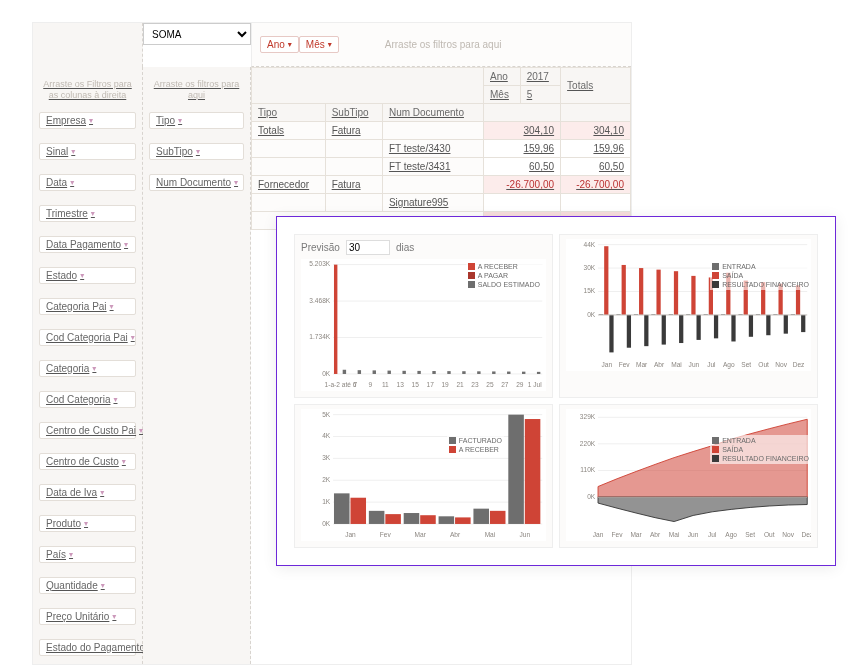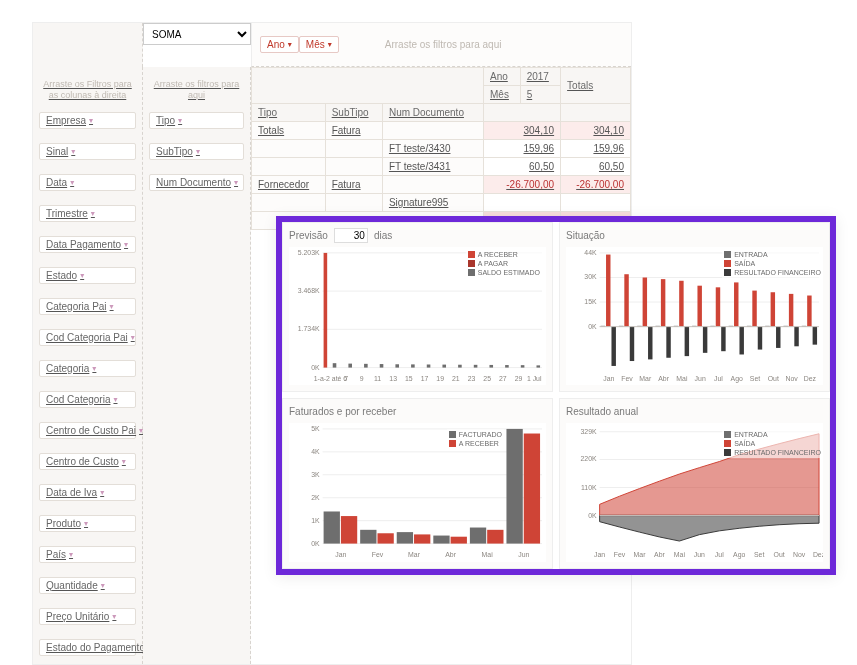--- a/index.html
+++ b/index.html
@@ -31,24 +31,24 @@
   table.pt { border-collapse: collapse; width: 100%; font-size: 10px; }
   table.pt th, table.pt td { border: 1px solid #e6e1da; padding: 3px 6px; text-align: left; white-space: nowrap; }
   table.pt td.num { text-align: right; }
   table.pt tr.head th { background: #f8f6f4; font-weight: normal; color:#6a6a6a; }
   table.pt td.dim { background:#fdfcfb; }
   table.pt td.neg { color:#b33; }
   table.pt td.hl { background:#f7dedd; }
   table.pt td.hl2 { background:#fceceb; }
 
   
-  .dash { position: absolute; left: 276px; top: 216px; width: 560px; background: #fff; border: 6px solid #6d28d9; box-shadow: 0 2px 14px rgba(0,0,0,.08); padding: 0; display: grid; grid-template-columns: 1fr 1fr; grid-template-rows: auto auto; gap: 6px; }
+  .dash { position: absolute; left: 276px; top: 216px; width: 560px; background: #fff; border: 1px solid #6d28d9; box-shadow: 0 2px 14px rgba(0,0,0,.08); padding: 17px; display: grid; grid-template-columns: 1fr 1fr; grid-template-rows: auto auto; gap: 6px; }
   .card { border: 1px solid #eee; background: #fcfbfa; padding: 4px 6px 6px; position: relative; }
   .card-header { display: flex; align-items: center; gap: 6px; font-size: 10px; color: #7a7a7a; margin-bottom: 4px; height: 16px;}
-  .card-header input { width: 34px; font-size: 10px; padding: 1px 2px; border: 1px solid #ddd; text-align:right;}
+  .card-header input { width: 44px; font-size: 10px; padding: 1px 2px; border: 1px solid #ddd; text-align:left;}
   .legend { position: absolute; font-size: 7px; color: #6a6a6a; display:flex; flex-direction:column; gap:2px; background:rgba(255,255,255,.6); padding:2px;}
   .legend .row { display:flex; align-items:center; gap:3px; }
   .swatch { width:7px; height:7px; display:inline-block; }
   svg.chart { width: 100%; display:block; background:#fff; }
   .tick-label { font-size:7px; fill:#8b8680; }
 </style>
 </head>
 <body>
 
 <div class="pivot">
@@ -293,23 +293,20 @@
         <rect x="218.66666666666669" y="119.43461538461538" width="3.6190476190476195" height="2.565384615384616" fill="#6e6e6e"></rect>
         <text x="216.35714285714286" y="136" text-anchor="middle" class="tick-label">27</text>
         <rect x="234.52380952380952" y="119.54615384615384" width="3.6190476190476195" height="2.4538461538461576" fill="#6e6e6e"></rect>
         <text x="232.2142857142857" y="136" text-anchor="middle" class="tick-label">29</text>
         <rect x="250.38095238095238" y="119.76923076923077" width="3.6190476190476195" height="2.2307692307692264" fill="#6e6e6e"></rect>
         <text x="248.07142857142856" y="136" text-anchor="middle" class="tick-label">1 Jul</text>
       </svg>
   </div>
 
   <div class="card">
-    <div class="card-header">
-        <span>Situação</span>
-      </div>
     <div class="legend" style="top:26px; right:6px;">
       <div class="row">
           <span class="swatch" style="background:#6e6e6e"></span>
           <span>ENTRADA</span>
         </div>
       <div class="row">
           <span class="swatch" style="background:#cf4436"></span>
           <span>SAÍDA</span>
         </div>
       <div class="row">
@@ -372,23 +369,20 @@
         <text x="228.25" y="136" text-anchor="middle" class="tick-label">Nov</text>
         <rect x="238.5" y="79.74285714285715" width="4.5" height="0.8285714285714221" fill="#6e6e6e"></rect>
         <rect x="244" y="49.08571428571429" width="4.5" height="31.48571428571428" fill="#cf4436"></rect>
         <rect x="249.5" y="80.57142857142857" width="4.5" height="18.228571428571428" fill="#3a3a3a"></rect>
         <text x="246.75" y="136" text-anchor="middle" class="tick-label">Dez</text>
         <line x1="34" y1="80.57142857142857" x2="256" y2="80.57142857142857" stroke="#c8c4bf"></line>
       </svg>
   </div>
 
   <div class="card">
-    <div class="card-header">
-        <span>Faturados e por receber</span>
-      </div>
     <div class="legend" style="top:30px; right:48px;">
       <div class="row">
           <span class="swatch" style="background:#6e6e6e"></span>
           <span>FACTURADO</span>
         </div>
       <div class="row">
           <span class="swatch" style="background:#cf4436"></span>
           <span>A RECEBER</span>
         </div>
     </div>
@@ -420,23 +414,20 @@
         <rect x="183" y="105.75999999999999" width="16.5" height="16.24000000000001" fill="#6e6e6e"></rect>
         <rect x="200.5" y="108.08" width="16.5" height="13.920000000000002" fill="#cf4436"></rect>
         <text x="200.5" y="136" text-anchor="middle" class="tick-label">Mai</text>
         <rect x="220" y="6" width="16.5" height="116" fill="#6e6e6e"></rect>
         <rect x="237.5" y="10.64" width="16.5" height="111.36" fill="#cf4436"></rect>
         <text x="237.5" y="136" text-anchor="middle" class="tick-label">Jun</text>
       </svg>
   </div>
 
   <div class="card">
-    <div class="card-header">
-        <span>Resultado anual</span>
-      </div>
     <div class="legend" style="top:30px; right:6px;">
       <div class="row">
           <span class="swatch" style="background:#6e6e6e"></span>
           <span>ENTRADA</span>
         </div>
       <div class="row">
           <span class="swatch" style="background:#cf4436"></span>
           <span>SAÍDA</span>
         </div>
       <div class="row">

